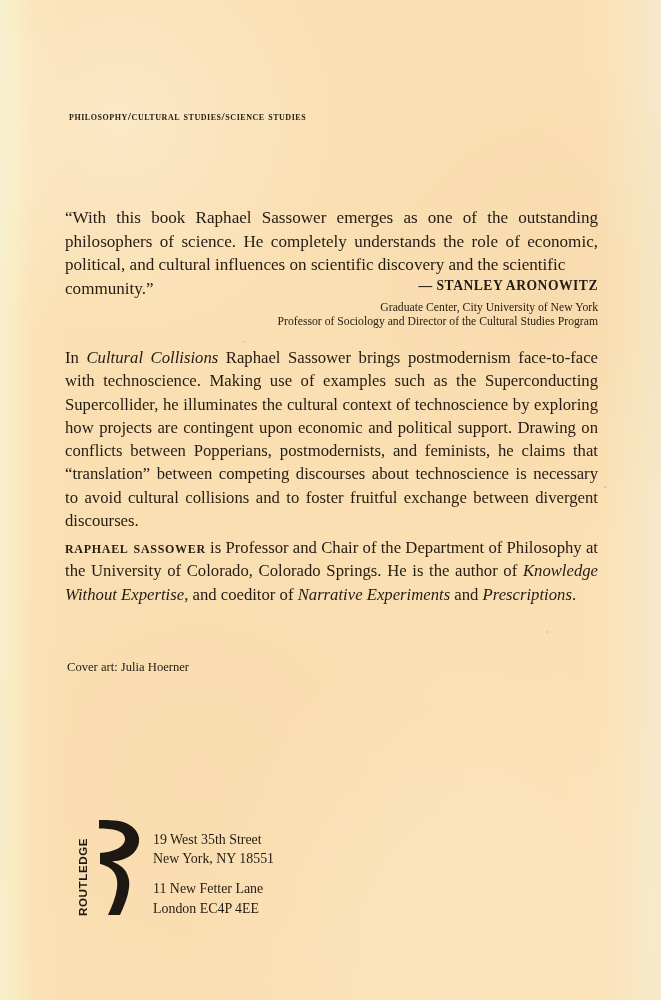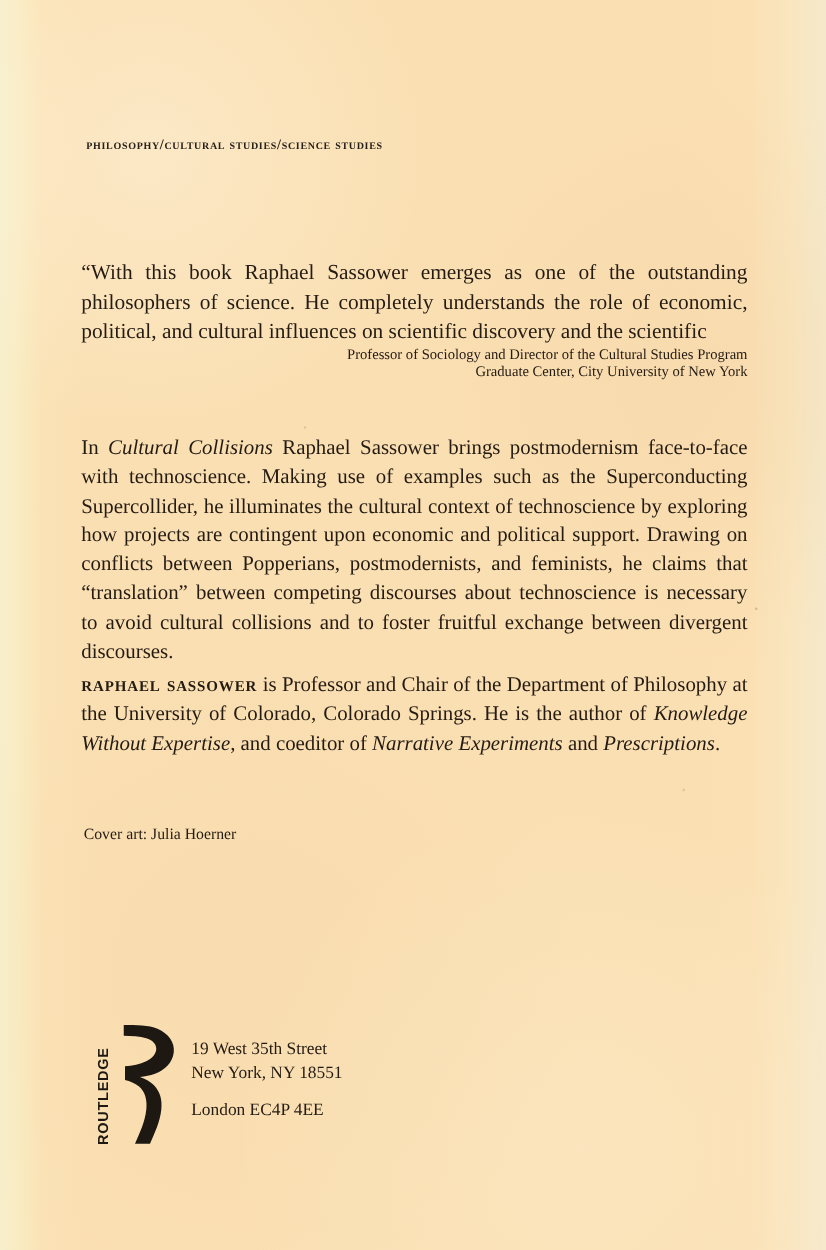--- a/index.html
+++ b/index.html
@@ -195,22 +195,26 @@
   <div class="speck" style="left:604px; top:486px; width:2px; height:2px;"></div>
   <div class="speck" style="left:546px; top:631px; width:2px; height:2px; background:rgba(120,92,58,0.22);"></div>
   <div class="speck" style="left:243px; top:341px; width:2px; height:2px; background:rgba(120,92,58,0.20);"></div>
 
   <div class="content">
 
     <div class="category">Philosophy/Cultural Studies/Science Studies</div>
 
     <div class="quote-block">
       <p class="quote-text"><span>“With this book Raphael Sassower emerges as one of the outstanding philosophers of science. He completely understands the role of economic, political, and cultural influences on scientific discovery and the scientific</span></p>
+      <div style="position:relative; height:24px;">
+        <span class="tail-left" style="position:absolute; left:0; top:0; font-size:17.1px; line-height:23.6px;">community.”</span>
+        <span style="position:absolute; right:0; top:1px; font-size:13.6px; font-weight:bold; letter-spacing:0.5px;">— STANLEY ARONOWITZ</span>
+      </div>
+      <div class="attrib-role">Graduate Center, City University of New York</div>
       <div class="attrib-role">Professor of Sociology and Director of the Cultural Studies Program</div>
-      <div class="attrib-role">Graduate Center, City University of New York</div>
     </div>
 
     <p class="para" id="desc-para"><span>In </span><span class="ital">Cultural Collisions</span><span> Raphael Sassower brings postmodernism face-to-face with technoscience. Making use of examples such as the Superconducting Supercollider, he illuminates the cultural context of technoscience by exploring how projects are contingent upon economic and political support. Drawing on conflicts between Popperians, postmodernists, and feminists, he claims that “translation” between competing discourses about technoscience is necessary to avoid cultural collisions and to foster fruitful exchange between divergent discourses.</span></p>
 
     <p class="para" id="bio-para"><span class="smallcaps">Raphael Sassower</span><span> is Professor and Chair of the Department of Philosophy at the University of Colorado, Colorado Springs. He is the author of </span><span class="ital">Knowledge Without Expertise</span><span>, and coeditor of </span><span class="ital">Narrative Experiments</span><span> and </span><span class="ital">Prescriptions</span><span>.</span></p>
 
     <div class="credit">Cover art: Julia Hoerner</div>
 
     <div class="publisher">
 
@@ -246,19 +250,20 @@
               C33,19 32,12 30,6
               Z"></path>
           </svg>
         </div>
       </div>
 
       <div class="address">
         <div class="addr-line">19 West 35th Street</div>
         <div class="addr-line">New York, NY 18551</div>
         <div class="addr-gap"></div>
+        <div class="addr-line">11 New Fetter Lane</div>
         <div class="addr-line">London EC4P 4EE</div>
       </div>
 
     </div>
 
   </div>
 </div>
 
 </body></html>

